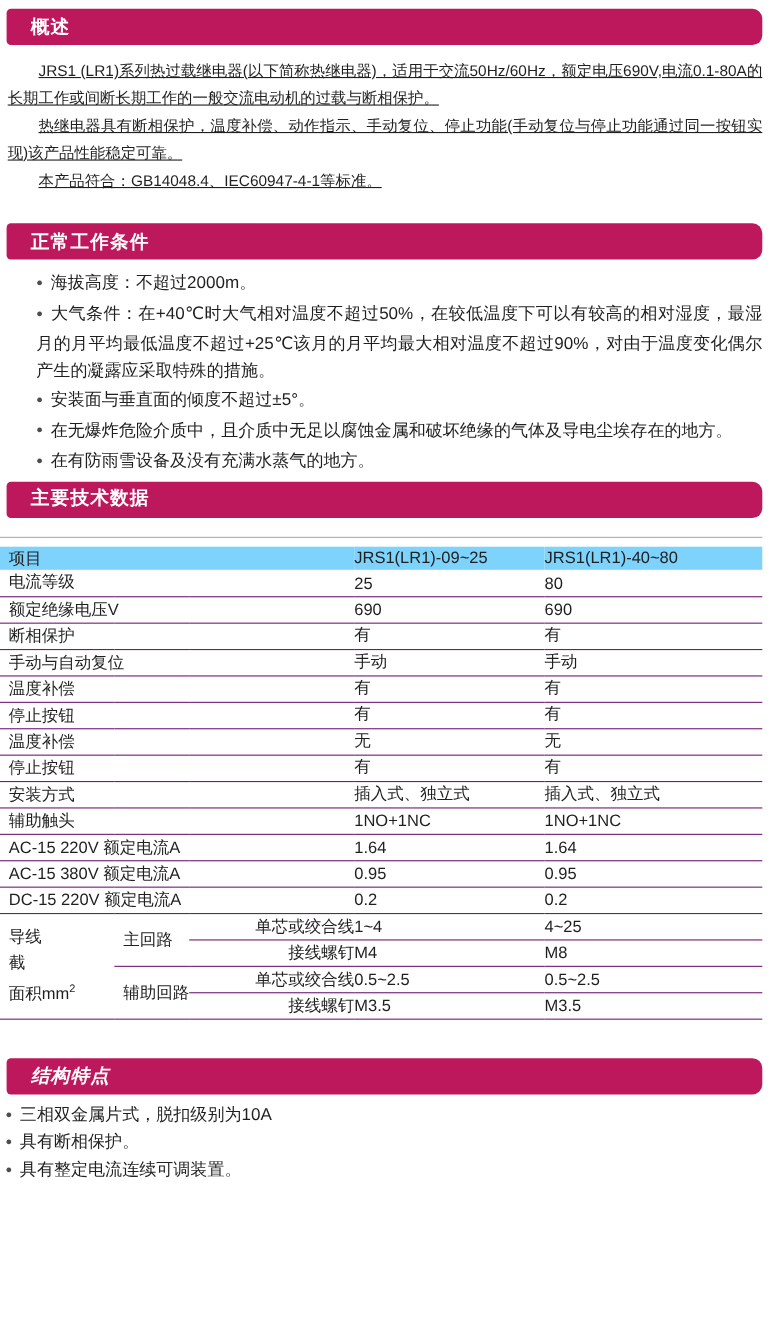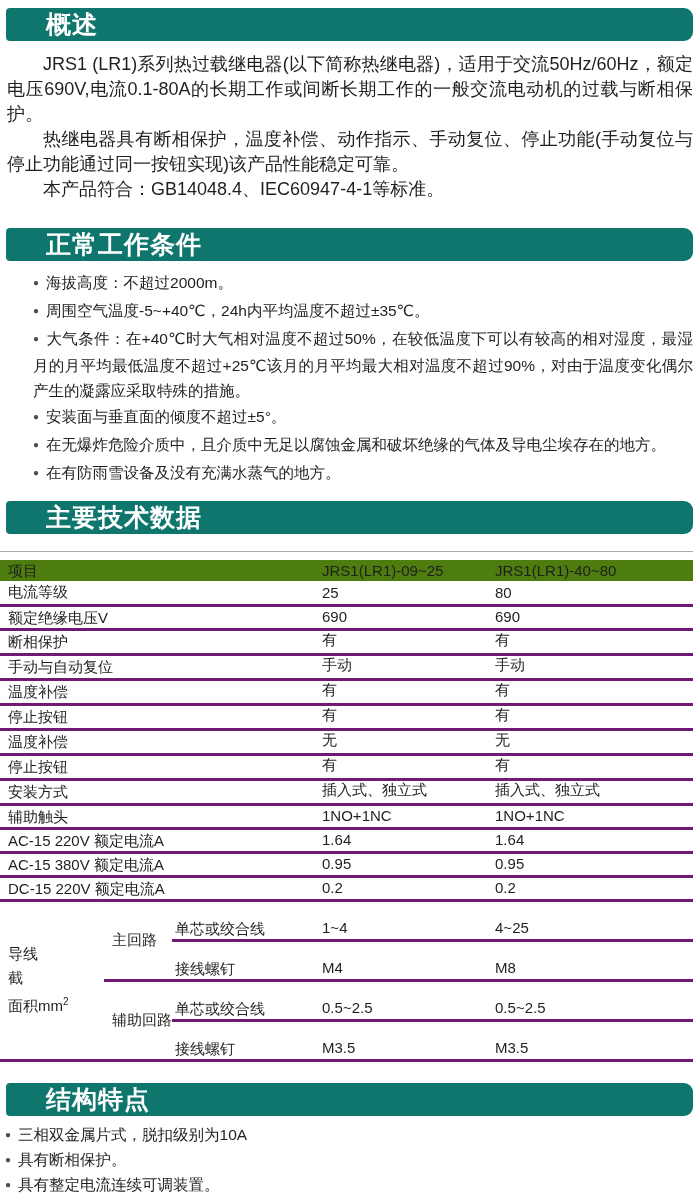--- a/index.html
+++ b/index.html
@@ -8,80 +8,81 @@
     width: 700px; height: 1200px;
     font-family: "Liberation Sans", "DejaVu Sans", sans-serif;
     color: #1f1f1f;
     overflow: hidden;
     position: relative;
   }
   
   .banner {
     height: 33px; line-height: 33px;
     margin: 0 7px 0 6px;
-    background: #0f766e;
+    background: #be185d;
     border-radius: 4px 9px 9px 4px;
     color: #ffffff;
-    font-size: 25px; font-weight: bold;
-    padding-left: 40px;
+    font-size: 17px; font-weight: bold;
+    padding-left: 22px;
     letter-spacing: 1px;
   }
   .banner.first { margin-top: 8px; }
 
   
   .overview { padding: 11px 7px 0 7px; }
   .overview p {
-    font-size: 18px; line-height: 25px;
+    font-size: 14px; line-height: 25px;
     text-indent: 2em;
     text-align: justify;
+    text-decoration: underline;
   }
 
   
   .blist { padding: 9px 7px 0 5px; list-style: none; }
   .blist li {
     font-size: 15.5px; line-height: 25px;
     margin-bottom: 1px;
     text-align: justify;
     margin-left: 28px;
   }
   .dot {
     font-size: 10px; color: #4d4d4d;
     margin-right: 7px; position: relative; top: -2px;
   }
 
   .banner.b2 { margin-top: 26px; }
-  .banner.b3 { margin-top: 14px; }
-  .banner.b4 { margin-top: 21px; }
+  .banner.b3 { margin-top: 4px; font-family: Liberation Mono, monospace; }
+  .banner.b4 { margin-top: 35px; font-style: italic; }
 
   
   .table-topline {
     margin-top: 17px;
     border-top: 1px solid #a3adb5;
     margin-bottom: 8px;
     width: 693px;
   }
   table.tech {
     border-collapse: collapse;
     width: 693px;
     table-layout: fixed;
     font-size: 15px;
   }
   table.tech td { height: 24px; }
   tr.thead-row td {
-    background: #4d7c0f;
+    background: #7dd3fc;
     height: 16px;
     vertical-align: middle;
     margin-left: 16px;
   }
   tr.thead-row .lbl { padding-left: 8px; }
   td.lbl { padding-left: 8px; vertical-align: top; padding-top: 2px; }
   td.val { vertical-align: bottom; padding-bottom: 3px; }
   td.grp { padding-left: 8px; vertical-align: middle; }
-  td.sub { padding-left: 3px; vertical-align: top; padding-top: 18px; }
-  .bb { border-bottom: 3px solid #701a75; margin-top: 46px; }
+  td.sub { padding-left: 3px; vertical-align: top; padding-top: 2px; text-align: right; }
+  .bb { border-bottom: 1px solid #701a75; margin-top: 46px; }
   td.wire-lbl {
     padding-left: 8px; vertical-align: middle;
     font-size: 15px; line-height: 24px;
   }
   td.wire-lbl sup { font-size: 10px; }
 
   .features { padding: 8px 7px 0 5px; list-style: none; }
   .features li {
     font-size: 15.5px; line-height: 22px;
     margin-bottom: 1px;
@@ -95,21 +96,20 @@
 <div class="overview">
   <p>JRS1 (LR1)系列热过载继电器(以下简称热继电器)，适用于交流50Hz/60Hz，额定电压690V,电流0.1-80A的长期工作或间断长期工作的一般交流电动机的过载与断相保护。</p>
   <p>热继电器具有断相保护，温度补偿、动作指示、手动复位、停止功能(手动复位与停止功能通过同一按钮实现)该产品性能稳定可靠。</p>
   <p>本产品符合：GB14048.4、IEC60947-4-1等标准。</p>
 </div>
 
 <div class="banner b2">正常工作条件</div>
 
 <ul class="blist">
   <li><span class="dot">●</span><span>海拔高度：不超过2000m。</span></li>
-  <li><span class="dot">●</span><span>周围空气温度-5~+40℃，24h内平均温度不超过±35℃。</span></li>
   <li><span class="dot">●</span><span>大气条件：在+40℃时大气相对温度不超过50%，在较低温度下可以有较高的相对湿度，最湿月的月平均最低温度不超过+25℃该月的月平均最大相对温度不超过90%，对由于温度变化偶尔产生的凝露应采取特殊的措施。</span></li>
   <li><span class="dot">●</span><span>安装面与垂直面的倾度不超过±5°。</span></li>
   <li><span class="dot">●</span><span>在无爆炸危险介质中，且介质中无足以腐蚀金属和破坏绝缘的气体及导电尘埃存在的地方。</span></li>
   <li><span class="dot">●</span><span>在有防雨雪设备及没有充满水蒸气的地方。</span></li>
 </ul>
 
 <div class="banner b3">主要技术数据</div>
 
 <div class="table-topline"></div>
 

